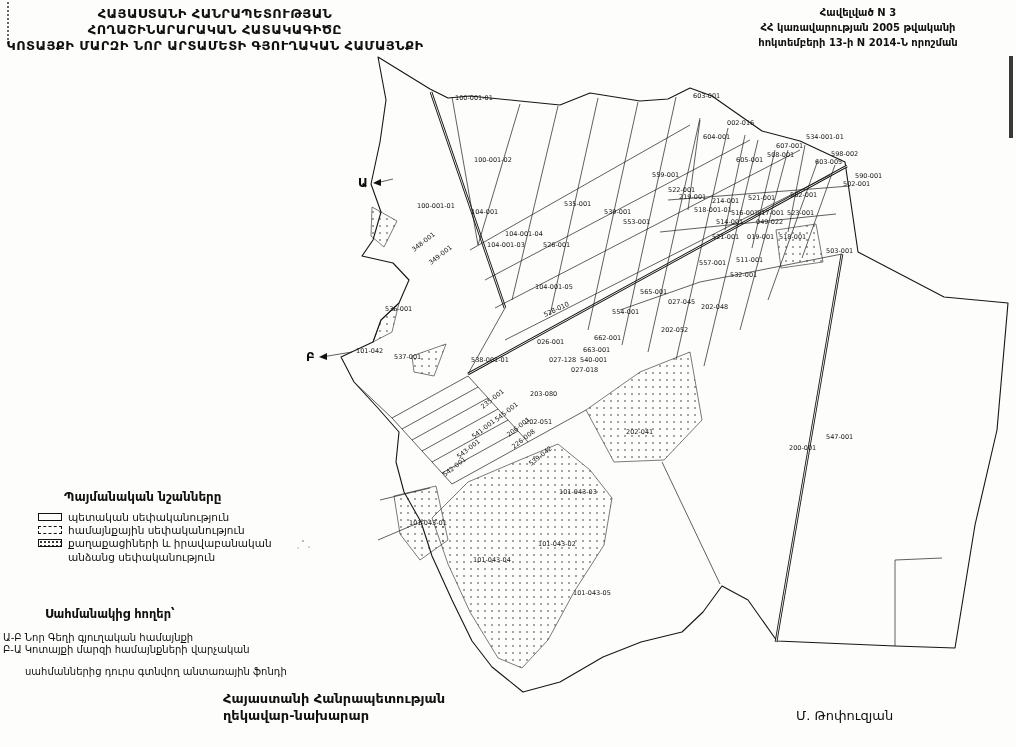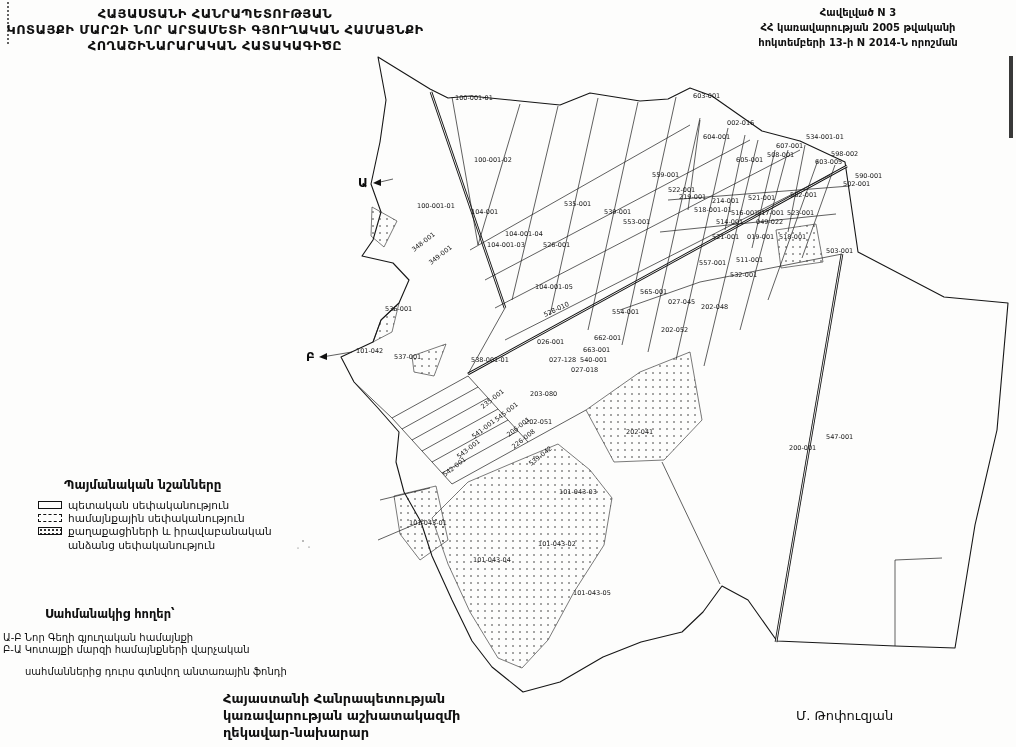--- a/index.html
+++ b/index.html
@@ -5,21 +5,21 @@
   html,body{margin:0;padding:0;}
   .page{position:relative;width:1016px;height:747px;background:#fdfdfc;overflow:hidden;
         font-family:"DejaVu Sans",sans-serif;color:#111;}
   
   .title-block{position:absolute;left:0px;top:6px;width:430px;text-align:center;
                font-weight:700;font-size:13px;line-height:16px;letter-spacing:.4px;}
   .annex-block{position:absolute;left:700px;top:5px;width:316px;text-align:center;
                font-weight:700;font-size:10px;line-height:15px;}
   
   .legend{position:absolute;left:38px;top:478px;width:270px;font-size:10.5px;}
-  .legend-title{font-weight:700;font-size:12px;margin:0 0 8px 26px;}
+  .legend-title{font-weight:700;font-size:12px;margin:12px 0 8px 26px;}
   .legend-row{display:flex;align-items:center;margin-bottom:3px;height:10px;}
   .swatch{width:24px;height:8px;margin-right:6px;box-sizing:border-box;background:#fdfdfc;flex:0 0 auto;}
   .sw-solid{border:1.8px solid #111;}
   .sw-dashed{border:1.2px dashed #111;}
   .sw-dotted{border:1.2px solid #111;background-image:radial-gradient(#333 .8px, transparent .9px);background-size:4px 4px;}
   .legend-cont{margin-left:30px;line-height:12px;}
   
   .notes{position:absolute;left:3px;top:608px;width:300px;font-size:10px;line-height:12px;}
   .notes-heading{font-weight:700;font-size:11.5px;margin:0 0 12px 42px;}
   .note-indent{margin-left:22px;margin-top:10px;}
@@ -207,22 +207,22 @@
       <line class="artifact" x1="8" y1="2" x2="8" y2="44" stroke-width="1.4" stroke-dasharray="2 2"></line>
       <rect x="1009" y="56" width="4" height="82" fill="#151515" opacity="0.85"></rect>
       <circle cx="303" cy="541" r="0.7" fill="#444"></circle>
       <circle cx="309" cy="547" r="0.6" fill="#444"></circle>
       <circle cx="298" cy="548" r="0.5" fill="#444"></circle>
     </g>
   </svg>
 
   <div class="title-block">
     <div>ՀԱՅԱՍՏԱՆԻ ՀԱՆՐԱՊԵՏՈՒԹՅԱՆ</div>
+    <div>ՀՈՂԱՇԻՆԱՐԱՐԱԿԱՆ ՀԱՏԱԿԱԳԻԾԸ</div>
     <div>ԿՈՏԱՅՔԻ ՄԱՐԶԻ ՆՈՐ ԱՐՏԱՄԵՏԻ ԳՅՈՒՂԱԿԱՆ ՀԱՄԱՅՆՔԻ</div>
-    <div>ՀՈՂԱՇԻՆԱՐԱՐԱԿԱՆ ՀԱՏԱԿԱԳԻԾԸ</div>
   </div>
 
   <div class="annex-block">
     <div>Հավելված N  3</div>
     <div>ՀՀ կառավարության 2005 թվականի</div>
     <div>հոկտեմբերի 13-ի N 2014-Ն որոշման</div>
   </div>
 
   <div class="legend">
     <div class="legend-title">Պայմանական նշանները</div>
@@ -243,19 +243,18 @@
 
   <div class="notes">
     <div class="notes-heading">Սահմանակից հողեր՝</div>
     <div>Ա-Բ Նոր Գեղի գյուղական համայնքի</div>
     <div>Բ-Ա Կոտայքի մարզի համայնքների վարչական</div>
     <div class="note-indent">սահմաններից դուրս գտնվող անտառային ֆոնդի</div>
   </div>
 
   <div class="footer-block">
     <div>Հայաստանի Հանրապետության</div>
-    <div>կառավարության աշխատակազմի</div>
     <div>ղեկավար-նախարար</div>
   </div>
 
   <div class="signature">Մ. Թոփուզյան</div>
 
 </div>
 
 </body></html>

